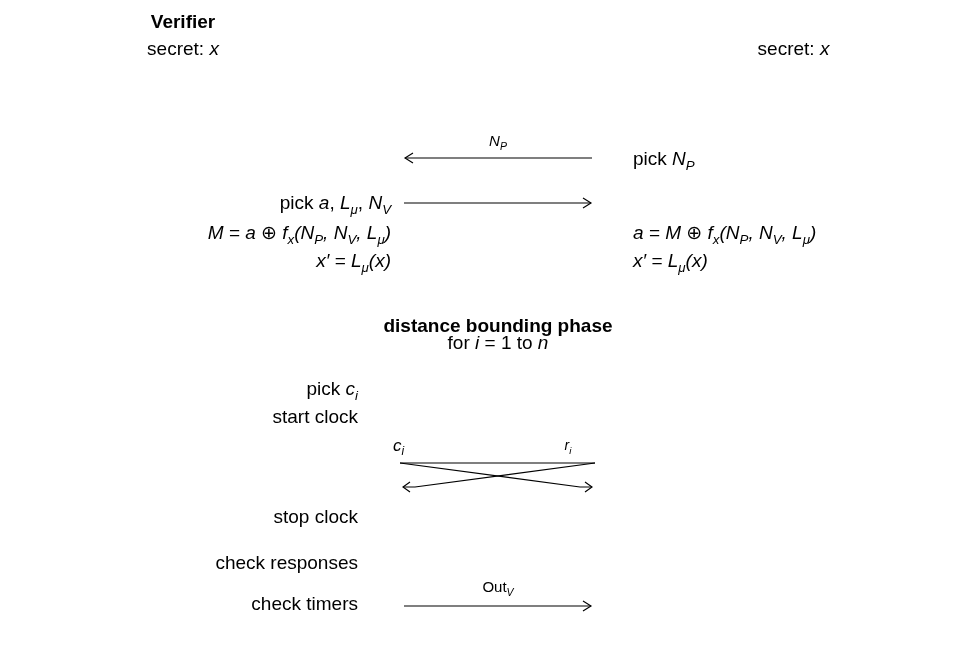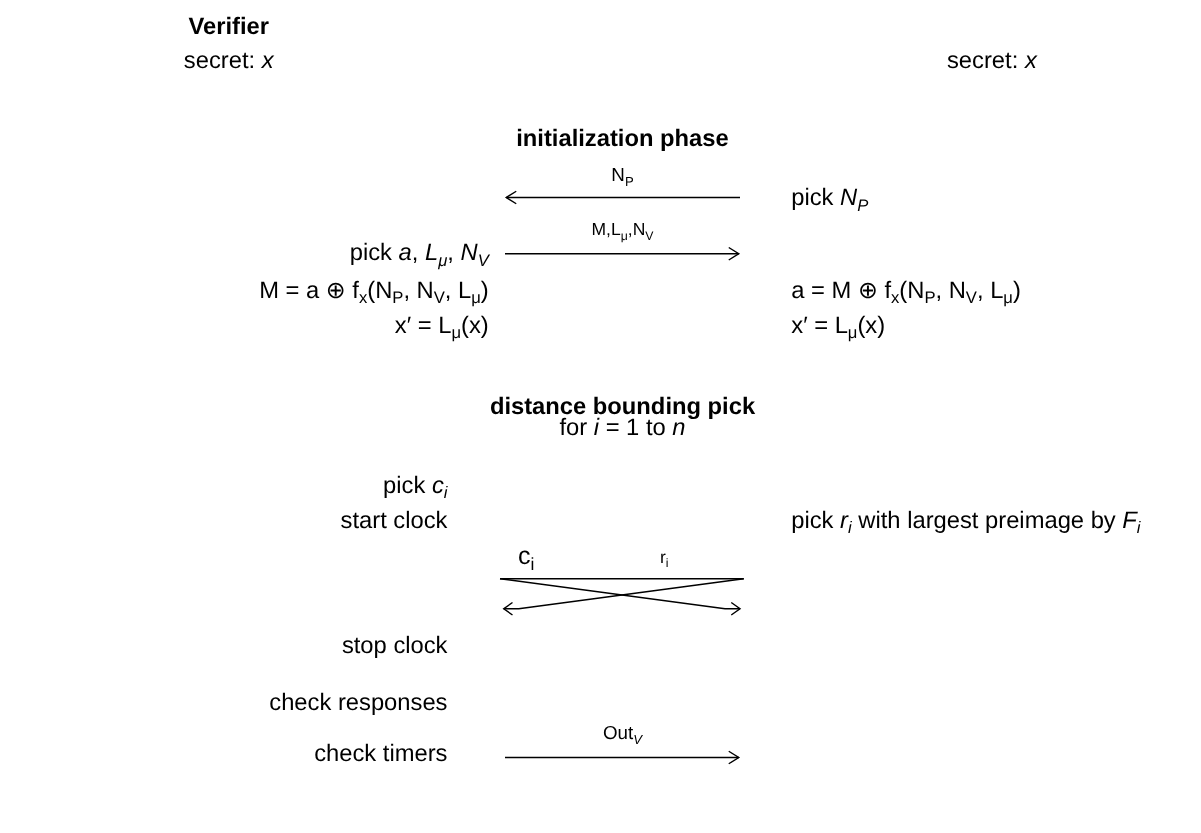--- a/index.html
+++ b/index.html
@@ -15,21 +15,21 @@
   .t {
     position: absolute;
     font-size: 19px;
     line-height: 23px;
     white-space: nowrap;
     color: #000;
   }
   .name { font-weight: bold; }
   .small { font-size: 15px; line-height: 18px; }
   .tiny { font-size: 14px; line-height: 17px; }
-  .math { }
+  .math { font-style: italic; }
   sub { font-size: 70%; line-height: 0; }
   .canvas svg { position: absolute; }
   .canvas svg line,
   .canvas svg polyline,
   .canvas svg path {
     stroke: #000;
     stroke-width: 1.15;
     fill: none;
     stroke-linecap: butt;
     stroke-linejoin: miter;
@@ -53,67 +53,64 @@
   .pos-vcomp2       { right: 606px; top: 249px; text-align: right; }
   .pos-pcomp1       { left: 597px; top: 221px; }
   .pos-pcomp2       { left: 597px; top: 249px; }
 
   
   .pos-db-title     { left: 312px; top: 314px; width: 300px; text-align: center; }
   .pos-db-loop      { left: 312px; top: 331px; width: 300px; text-align: center; }
   .pos-pick-ci      { right: 639px; top: 377px; text-align: right; }
   .pos-start-clock  { right: 639px; top: 405px; text-align: left; }
   .pos-pick-ri      { left: 597px; top: 405px; }
-  .pos-ci-label     { left: 345px; top: 434px; width: 80px; text-align: center; font-size: 20px; }
-  .pos-ri-label     { left: 492px; top: 434px; width: 80px; text-align: left; font-size: 14px; }
+  .pos-ci-label     { left: 357px; top: 434px; width: 80px; font-size: 17px; }
+  .pos-ri-label     { left: 492px; top: 434px; width: 80px; text-align: center; font-size: 14px; }
   .pos-x-arrows     { left: 358px; top: 456px; }
   .pos-stop-clock   { right: 639px; top: 505px; text-align: right; }
 
   
   .pos-check-responses { right: 639px; top: 551px; }
   .pos-check-timers    { right: 639px; top: 592px; text-align: center; }
   .pos-outv-label      { left: 362px; top: 578px; width: 200px; text-align: center; }
   .pos-msg3-arrow      { left: 366px; top: 598px; }
 </style>
 </head>
 <body>
 
 <div class="canvas">
 
   <div class="t name pos-verifier-name">Verifier</div>
   <div class="t pos-verifier-secret">secret: <i>x</i></div>
   <div class="t pos-prover-secret">secret: <i>x</i></div>
 
-  <div class="t name pos-init-title">initialization phase</div>
 
   <div class="t small math pos-msg1-label">N<sub>P</sub></div>
   <svg class="pos-msg1-arrow" width="192" height="16" viewBox="0 0 192 16">
     <line x1="3" y1="8" x2="190" y2="8"></line>
     <polyline points="11,3 3,8 11,13"></polyline>
   </svg>
   <div class="t pos-pick-np">pick <i>N<sub>P</sub></i></div>
 
-  <div class="t tiny math pos-msg2-label">M,L<sub>μ</sub>,N<sub>V</sub></div>
   <svg class="pos-msg2-arrow" width="192" height="16" viewBox="0 0 192 16">
     <line x1="2" y1="8" x2="189" y2="8"></line>
     <polyline points="181,3 189,8 181,13"></polyline>
   </svg>
   <div class="t pos-pick-alv">pick <i>a</i>, <i>L<sub>μ</sub></i>, <i>N<sub>V</sub></i></div>
 
   <div class="t math pos-vcomp1">M = a ⊕ f<sub>x</sub>(N<sub>P</sub>, N<sub>V</sub>, L<sub>μ</sub>)</div>
   <div class="t math pos-vcomp2">x′ = L<sub>μ</sub>(x)</div>
   <div class="t math pos-pcomp1">a = M ⊕ f<sub>x</sub>(N<sub>P</sub>, N<sub>V</sub>, L<sub>μ</sub>)</div>
   <div class="t math pos-pcomp2">x′ = L<sub>μ</sub>(x)</div>
 
-  <div class="t name pos-db-title">distance bounding pick</div>
+  <div class="t name pos-db-title">distance bounding phase</div>
   <div class="t pos-db-loop">for <i>i</i> = 1 to <i>n</i></div>
 
   <div class="t pos-pick-ci">pick <i>c<sub>i</sub></i></div>
   <div class="t pos-start-clock">start clock</div>
-  <div class="t pos-pick-ri">pick <i>r<sub>i</sub></i> with largest preimage by <i>F<sub>i</sub></i></div>
 
   <div class="t math pos-ci-label">c<sub>i</sub></div>
   <div class="t math pos-ri-label">r<sub>i</sub></div>
   <svg class="pos-x-arrows" width="207" height="40" viewBox="0 0 207 40">
     <line x1="6" y1="7" x2="201" y2="7"></line>
     <path d="M6,7 L186,31 L198,31"></path>
     <polyline points="191,26 198,31 191,36"></polyline>
     <path d="M201,7 L21,31 L9,31"></path>
     <polyline points="16,26 9,31 16,36"></polyline>
   </svg>

